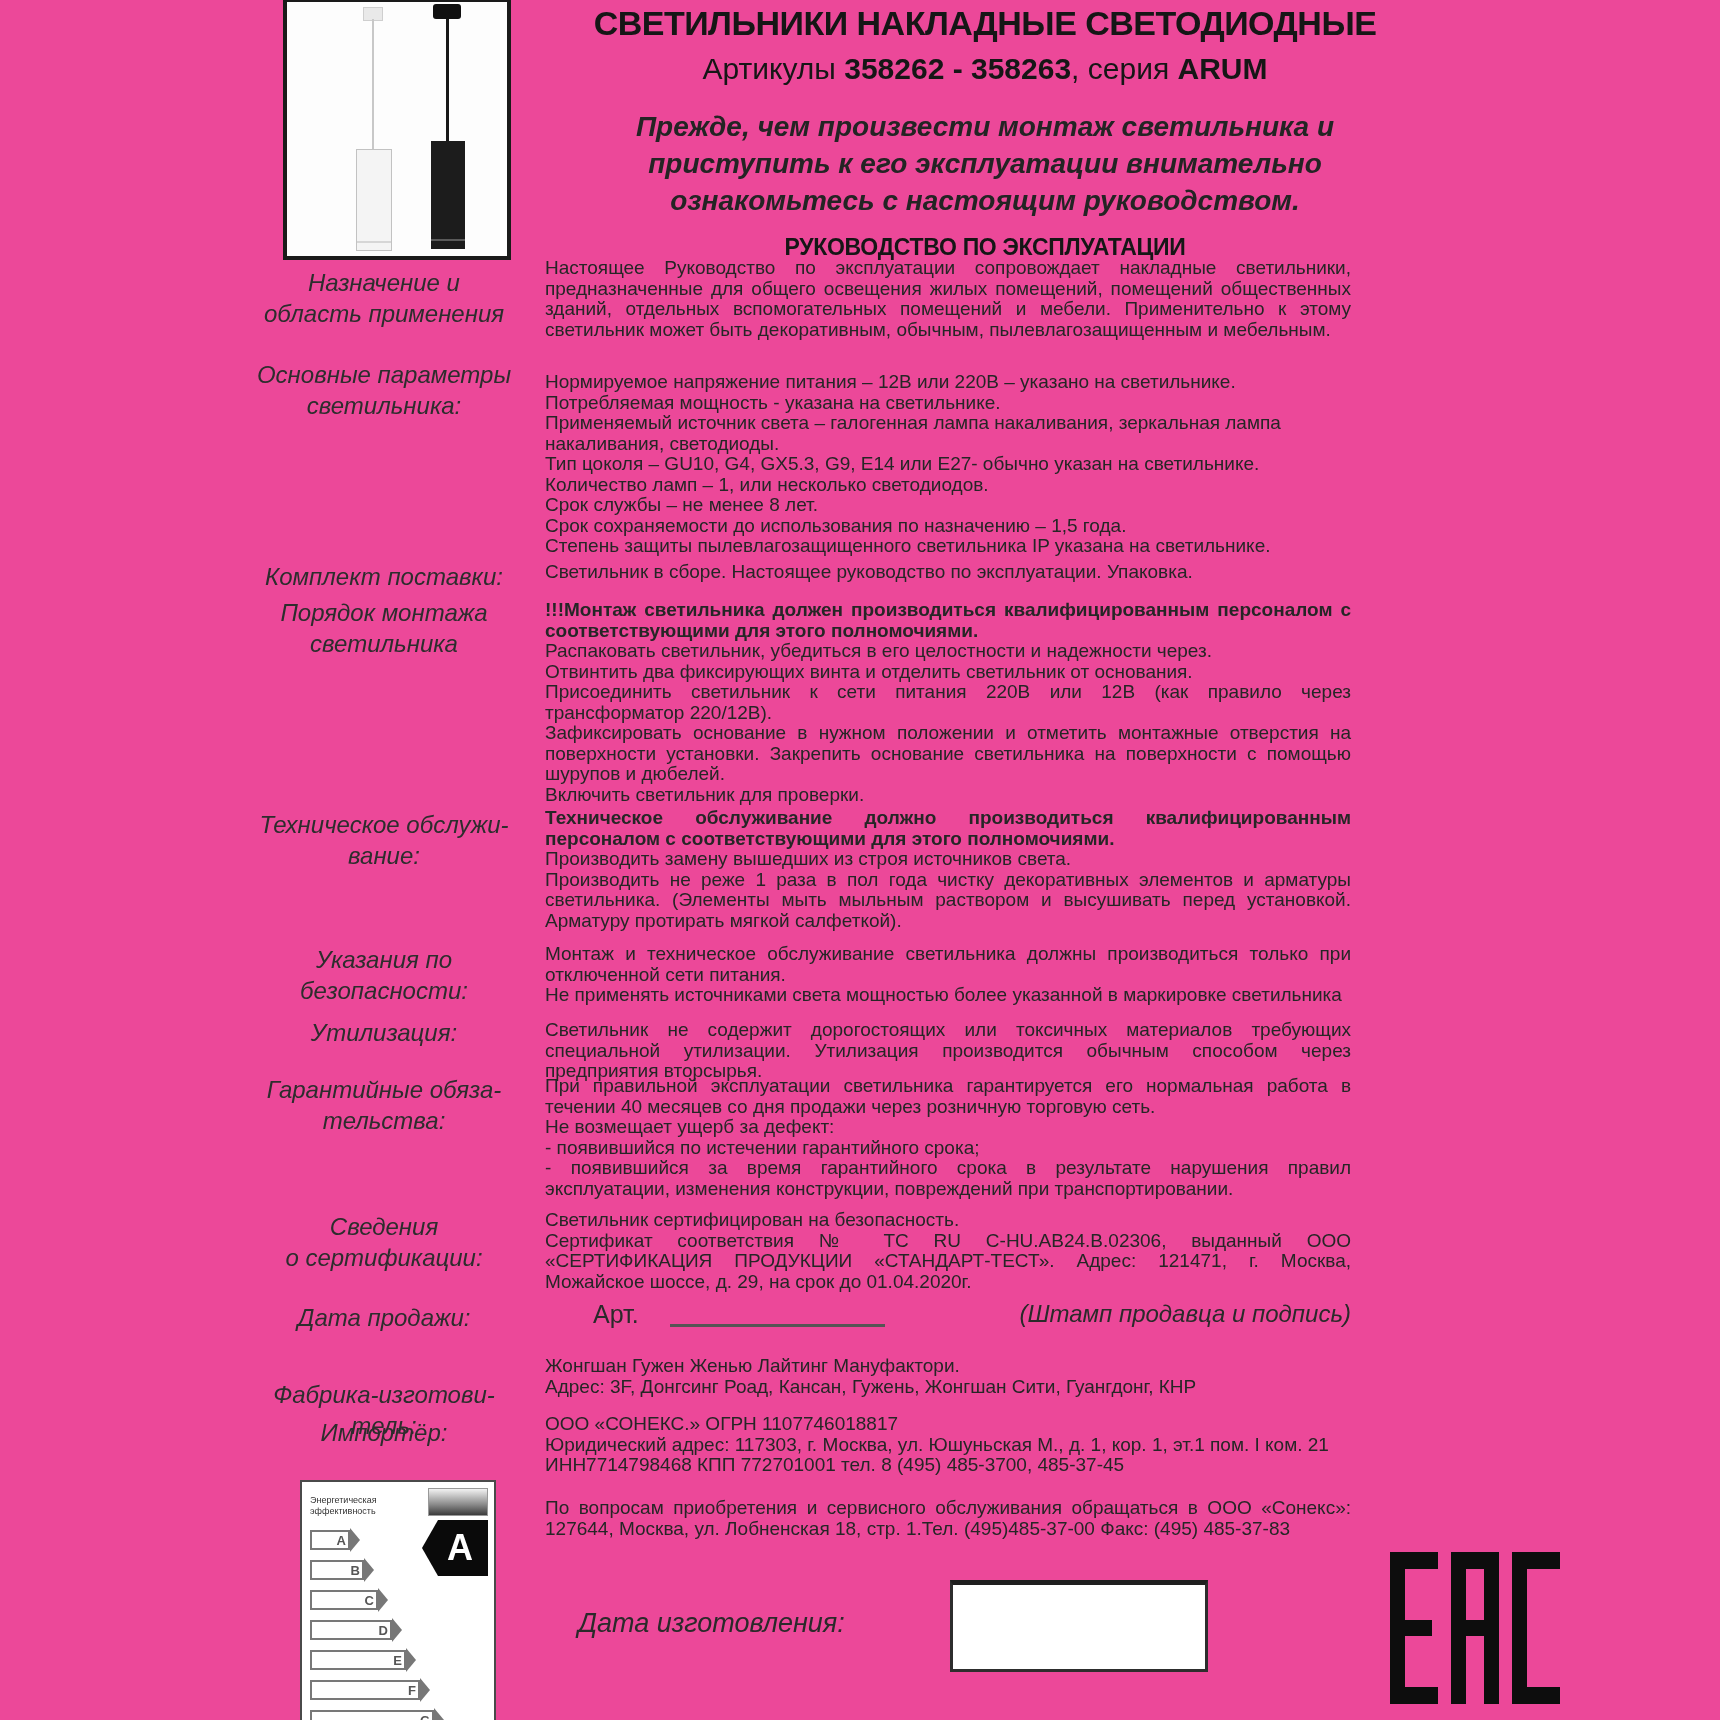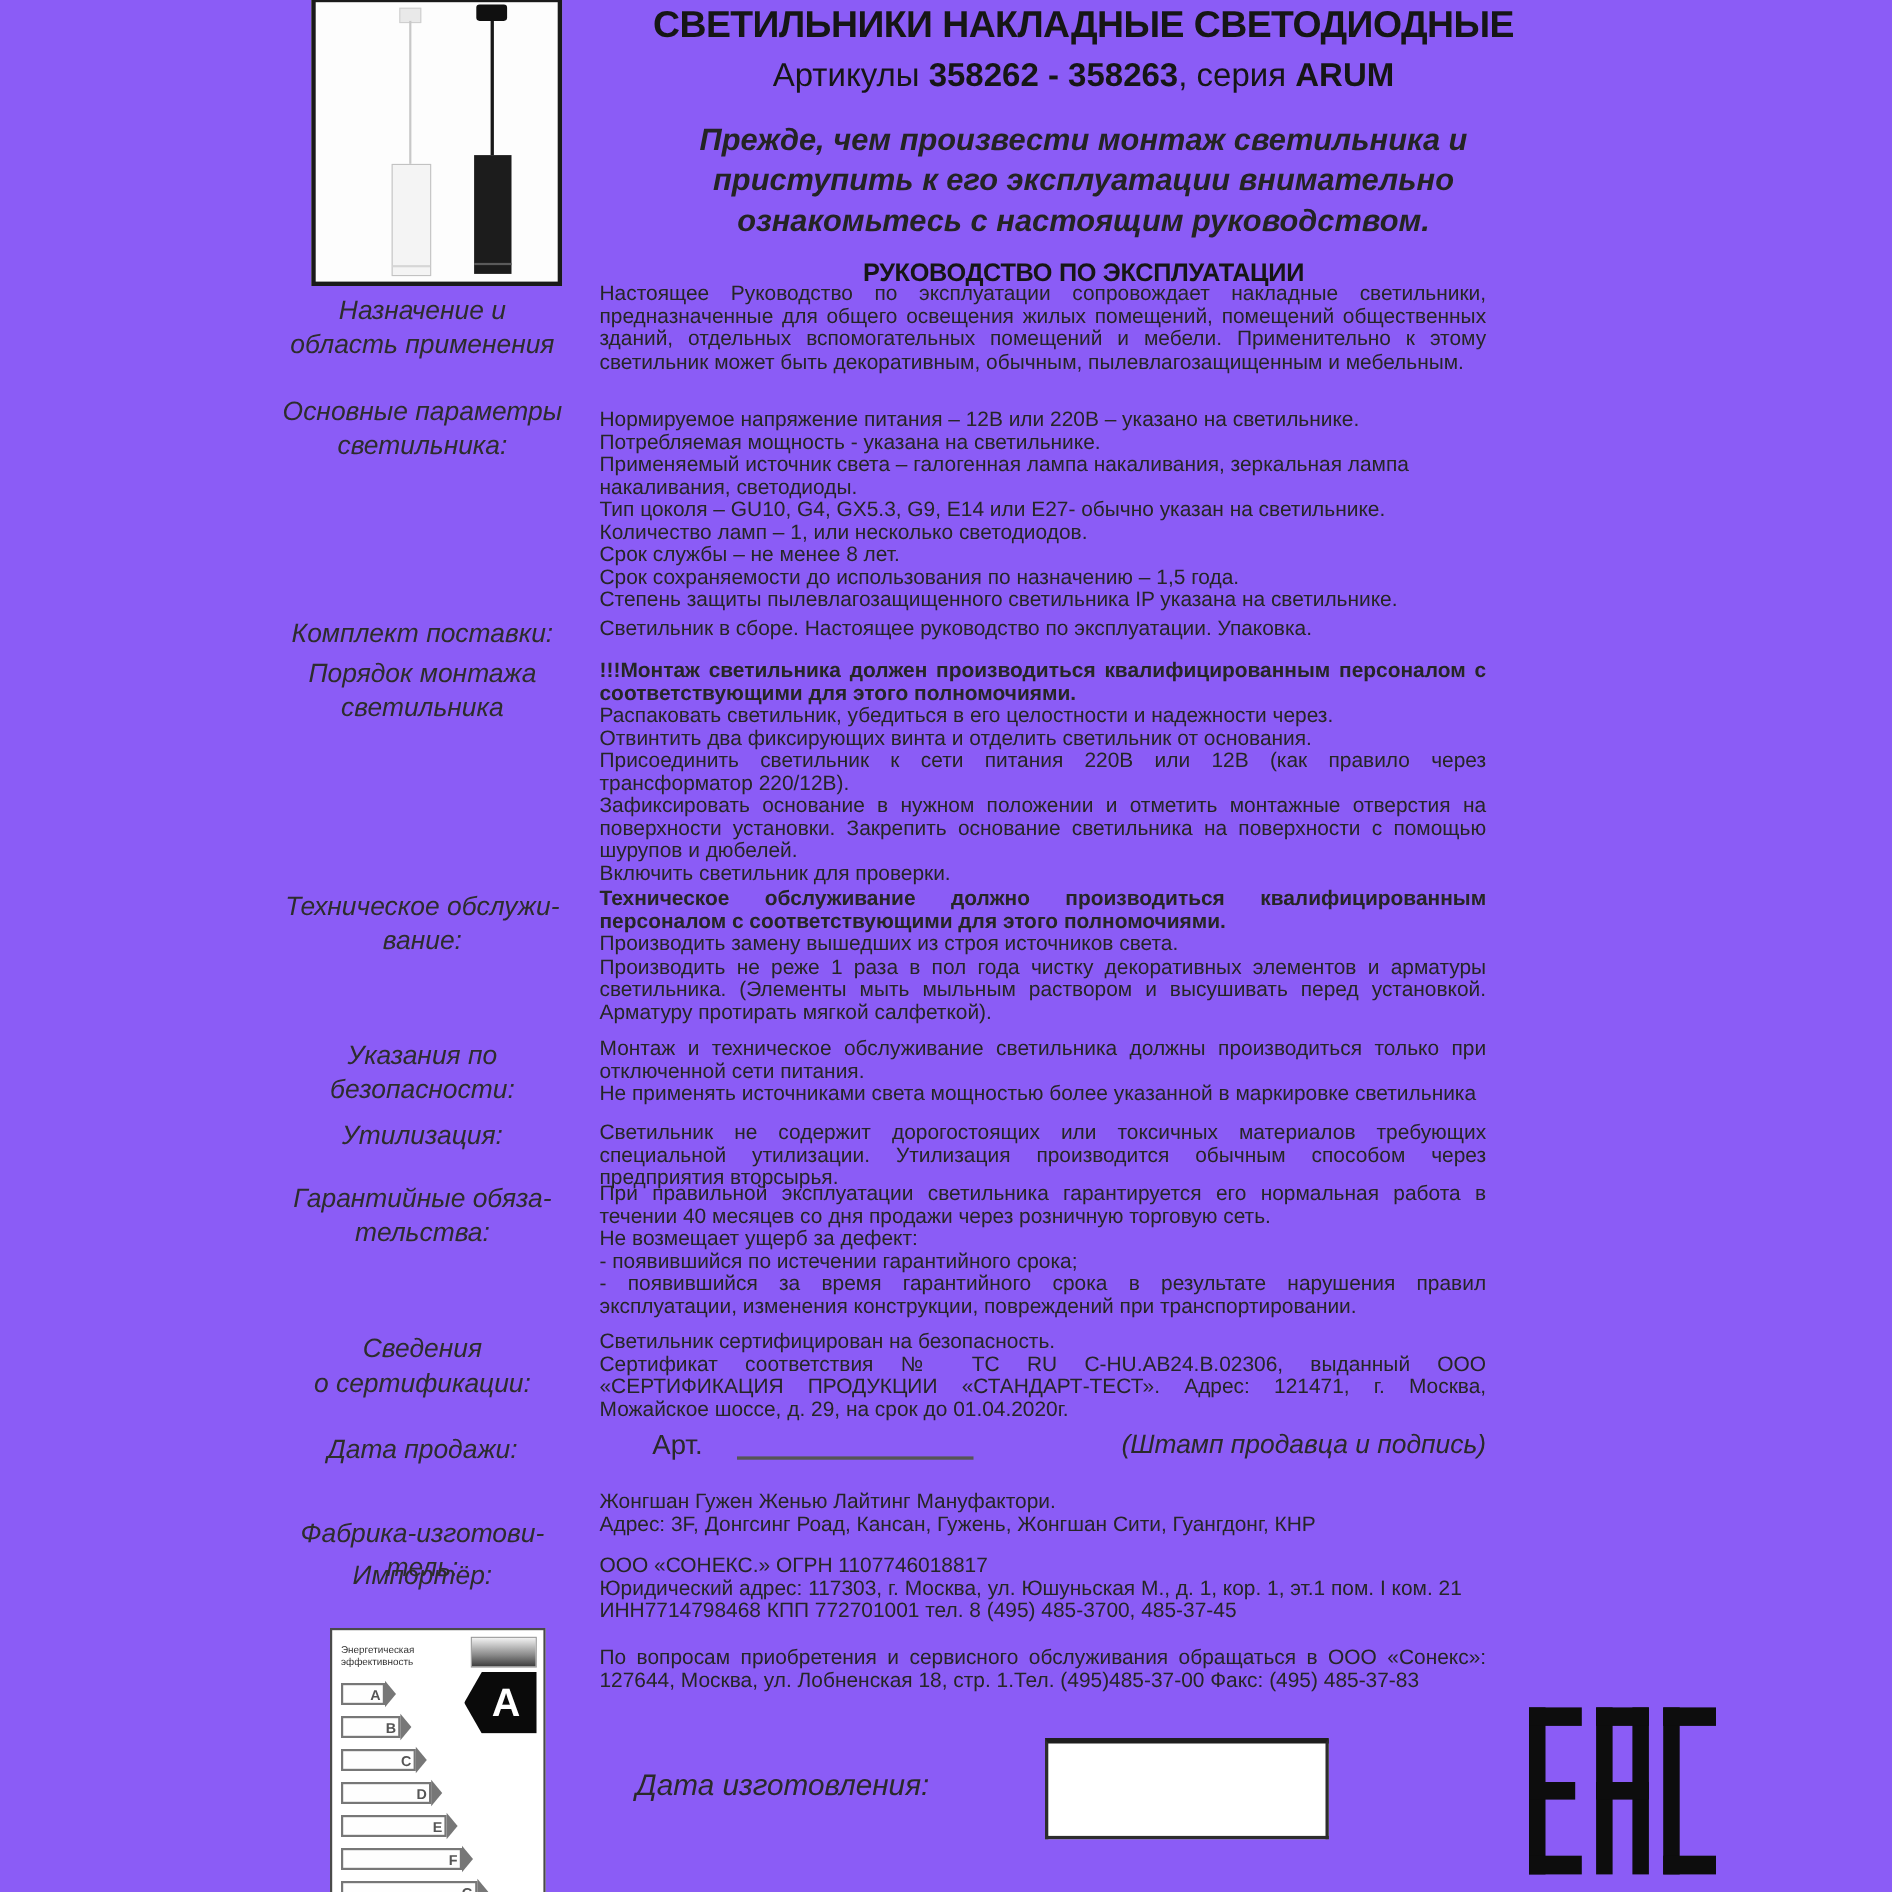--- a/index.html
+++ b/index.html
@@ -1,16 +1,16 @@
 <!DOCTYPE html>
 <html><head>
 <meta charset="utf-8">
 <style>
   html,body{margin:0;padding:0;background:#fff;}
-  .page{position:relative;width:1720px;height:1720px;background:#8b5cf6;overflow:hidden;
+  .page{position:relative;width:1720px;height:1720px;background:#ec4899;overflow:hidden;
         font-family:"Liberation Sans", sans-serif;color:#222;}
   
   .lamp-box{position:absolute;left:283px;top:-2px;width:228px;height:262px;border:4px solid #1a1a1a;
             background:#fdfdfd;box-sizing:border-box;}
   .lamp-canopy-w{position:absolute;left:76px;top:5px;width:18px;height:12px;background:#e9e9e9;border:1px solid #cfcfcf;}
   .lamp-cord-w{position:absolute;left:85px;top:17px;width:2px;height:130px;background:#c8c8c8;}
   .lamp-body-w{position:absolute;left:69px;top:147px;width:34px;height:100px;background:#f4f4f4;border:1px solid #c2c2c2;}
   .lamp-ring-w{position:absolute;left:0;bottom:7px;width:100%;border-top:2px solid #d6d6d6;}
   .lamp-canopy-b{position:absolute;left:146px;top:2px;width:28px;height:15px;background:#101010;border-radius:3px;}
   .lamp-cord-b{position:absolute;left:159px;top:17px;width:3px;height:122px;background:#181818;}

